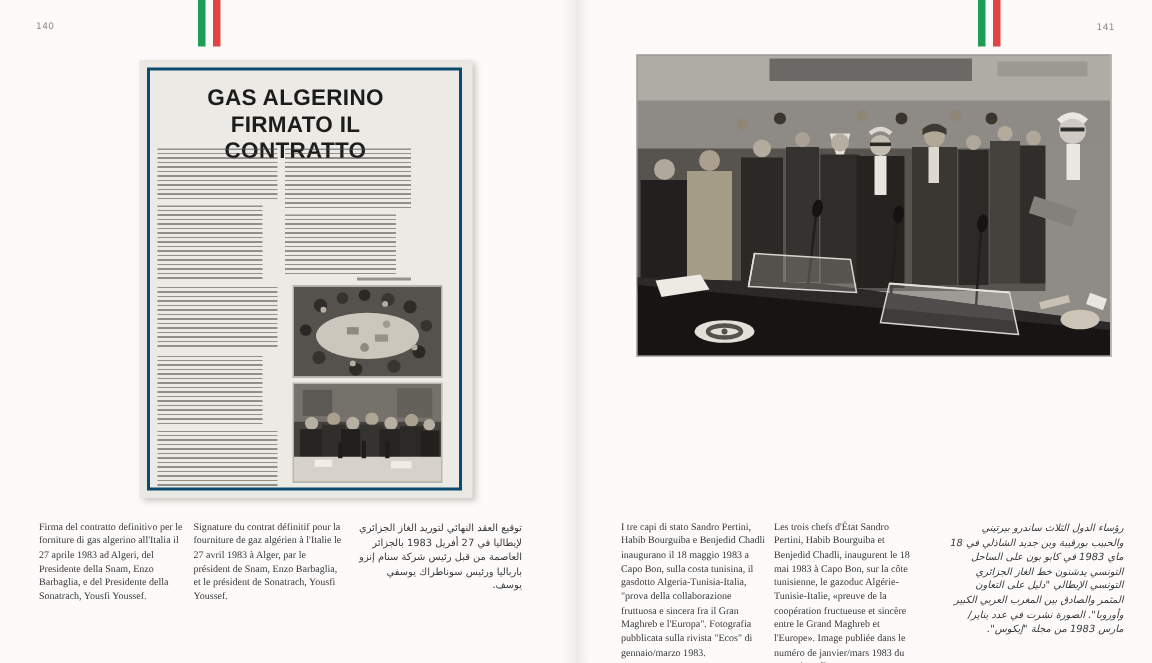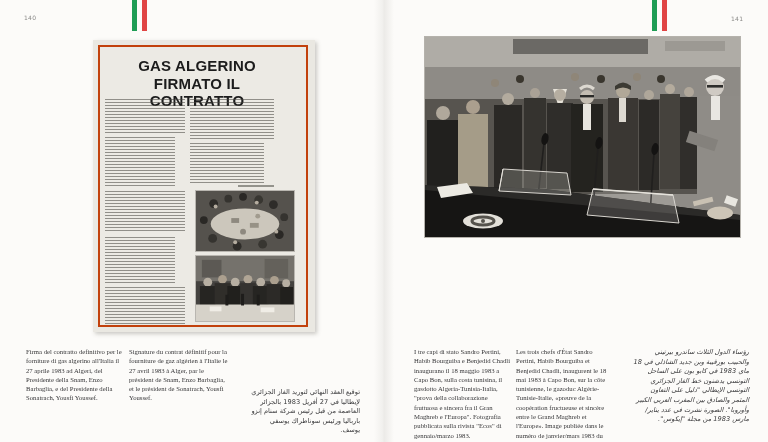--- a/index.html
+++ b/index.html
@@ -20,21 +20,21 @@
   .bar.green{background:#1f9d55;}
   .bar.red{background:#e04444;}
 
   
   .clipping{
     position:absolute;left:93px;top:40px;width:222px;height:292px;
     background:#eae8e2;box-shadow:2px 2px 4px rgba(60,55,45,0.25);
   }
   .clip-border{
     position:absolute;left:5px;top:5px;width:206px;height:278px;
-    border:2px solid #c2410c;background:#eceae4;
+    border:2px solid #0c4a6e;background:#eceae4;
   }
   .headline{
     position:absolute;left:6px;top:10px;width:182px;text-align:center;
     font-weight:700;color:#1c1c1c;font-size:15px;line-height:17.5px;
     letter-spacing:.2px;
   }
   .newscol{position:absolute;}
   .ftext{
     width:100%;
     background-image:repeating-linear-gradient(to bottom,
@@ -238,19 +238,19 @@
     <polygon points="168,152 248,158 254,186 162,178" fill="rgba(225,222,215,0.20)" stroke="#d8d5cf" stroke-width="1"></polygon>
     <line x1="168" y1="152" x2="248" y2="158" stroke="#e5e2db" stroke-width="1.4"></line>
 
     <rect x="268" y="162" width="20" height="5" fill="#c9c1b3" transform="rotate(-14 278 164)"></rect>
     <ellipse cx="295" cy="176" rx="13" ry="6.5" fill="#cdc5b7"></ellipse>
     <rect x="300" y="160" width="12" height="8" fill="#e8e6e0" transform="rotate(20 306 164)"></rect>
   </svg>
 
   <div class="cap" style="left:26px;width:97px;">Firma del contratto definitivo per le forniture di gas algerino all'Italia il 27 aprile 1983 ad Algeri, del Presidente della Snam, Enzo Barbaglia, e del Presidente della Sonatrach, Yousfi Youssef.</div>
   <div class="cap" style="left:129px;width:99px;">Signature du contrat définitif pour la fourniture de gaz algérien à l'Italie le 27 avril 1983 à Alger, par le président de Snam, Enzo Barbaglia, et le président de Sonatrach, Yousfi Youssef.</div>
-  <div class="cap ar" style="left:248px;width:112px;top:348px;margin-top:40px;">توقيع العقد النهائي لتوريد الغاز الجزائري لإيطاليا في 27 أفريل 1983 بالجزائر العاصمة من قبل رئيس شركة سنام إنزو بارباليا ورئيس سوناطراك يوسفي يوسف.</div>
+  <div class="cap ar" style="left:236px;width:112px;top:348px;">توقيع العقد النهائي لتوريد الغاز الجزائري لإيطاليا في 27 أفريل 1983 بالجزائر العاصمة من قبل رئيس شركة سنام إنزو بارباليا ورئيس سوناطراك يوسفي يوسف.</div>
 
   <div class="cap" style="left:414px;width:97px;">I tre capi di stato Sandro Pertini, Habib Bourguiba e Benjedid Chadli inaugurano il 18 maggio 1983 a Capo Bon, sulla costa tunisina, il gasdotto Algeria-Tunisia-Italia, "prova della collaborazione fruttuosa e sincera fra il Gran Maghreb e l'Europa". Fotografia pubblicata sulla rivista "Ecos" di gennaio/marzo 1983.</div>
   <div class="cap" style="left:516px;width:97px;">Les trois chefs d'État Sandro Pertini, Habib Bourguiba et Benjedid Chadli, inaugurent le 18 mai 1983 à Capo Bon, sur la côte tunisienne, le gazoduc Algérie-Tunisie-Italie, «preuve de la coopération fructueuse et sincère entre le Grand Maghreb et l'Europe». Image publiée dans le numéro de janvier/mars 1983 du magazine «Ecos».</div>
   <div class="cap ar" style="left:633px;width:116px;top:348px;font-style:italic;">رؤساء الدول الثلاث ساندرو بيرتيني والحبيب بورقيبة وبن جديد الشاذلي في 18 ماي 1983 في كابو بون على الساحل التونسي يدشنون خط الغاز الجزائري التونسي الإيطالي "دليل على التعاون المثمر والصادق بين المغرب العربي الكبير وأوروبا". الصورة نشرت في عدد يناير/مارس 1983 من مجلة "إيكوس".</div>
 
 </div>
 
 </body></html>

